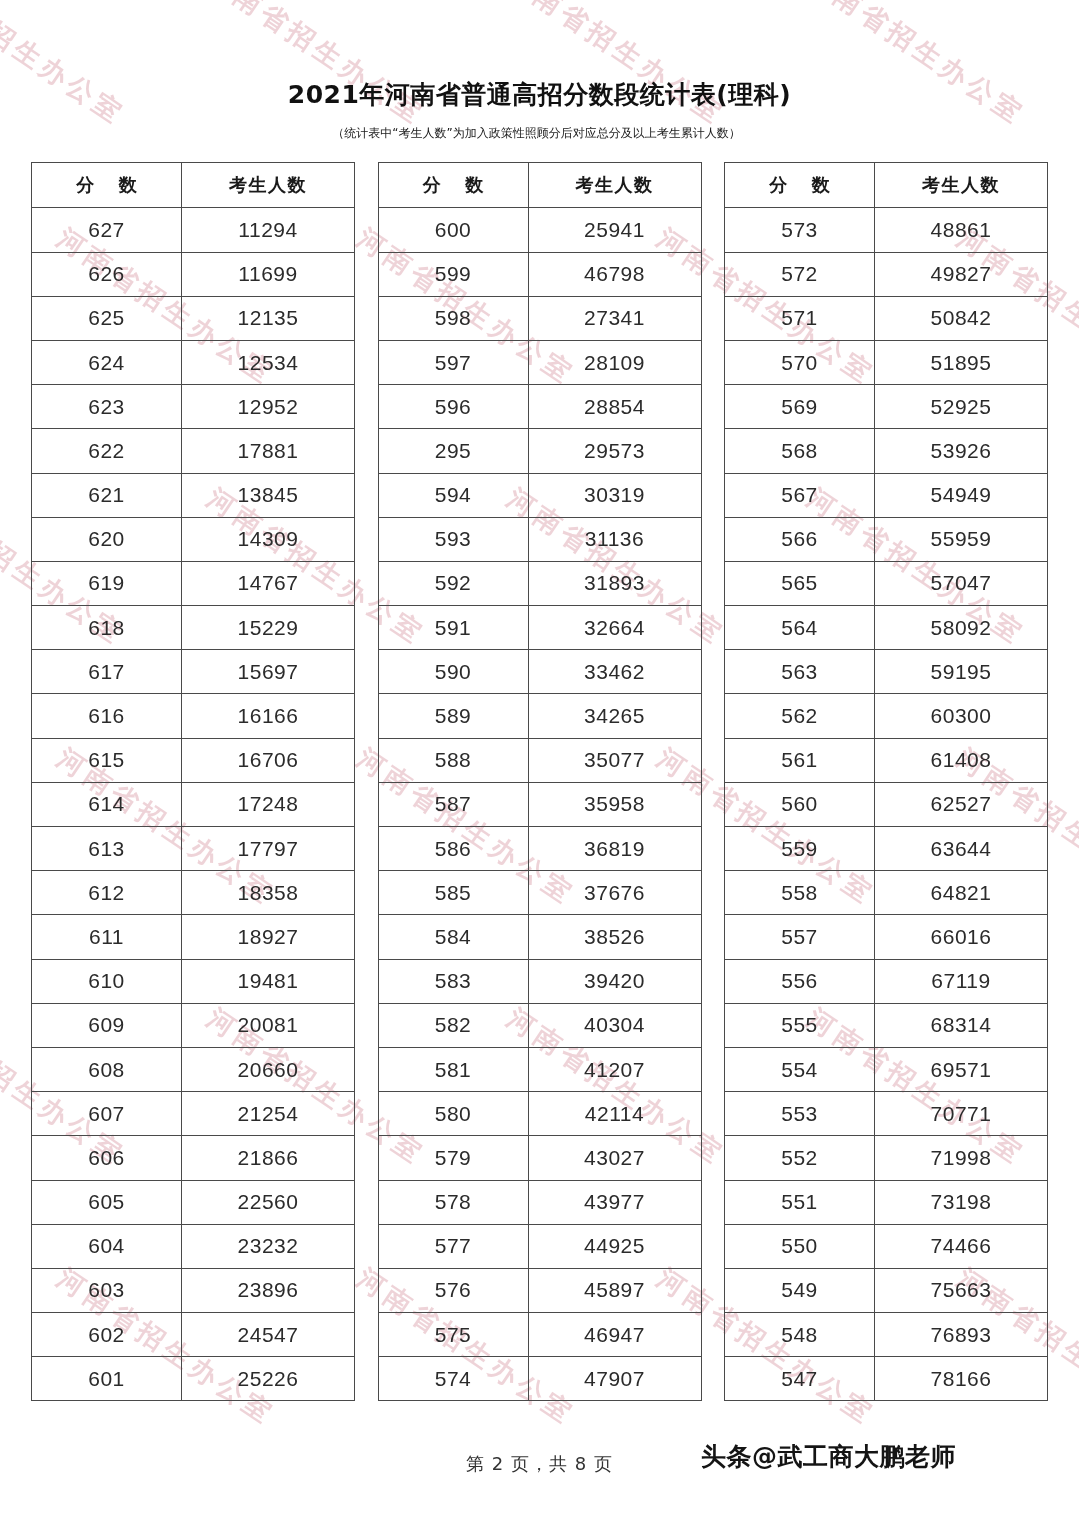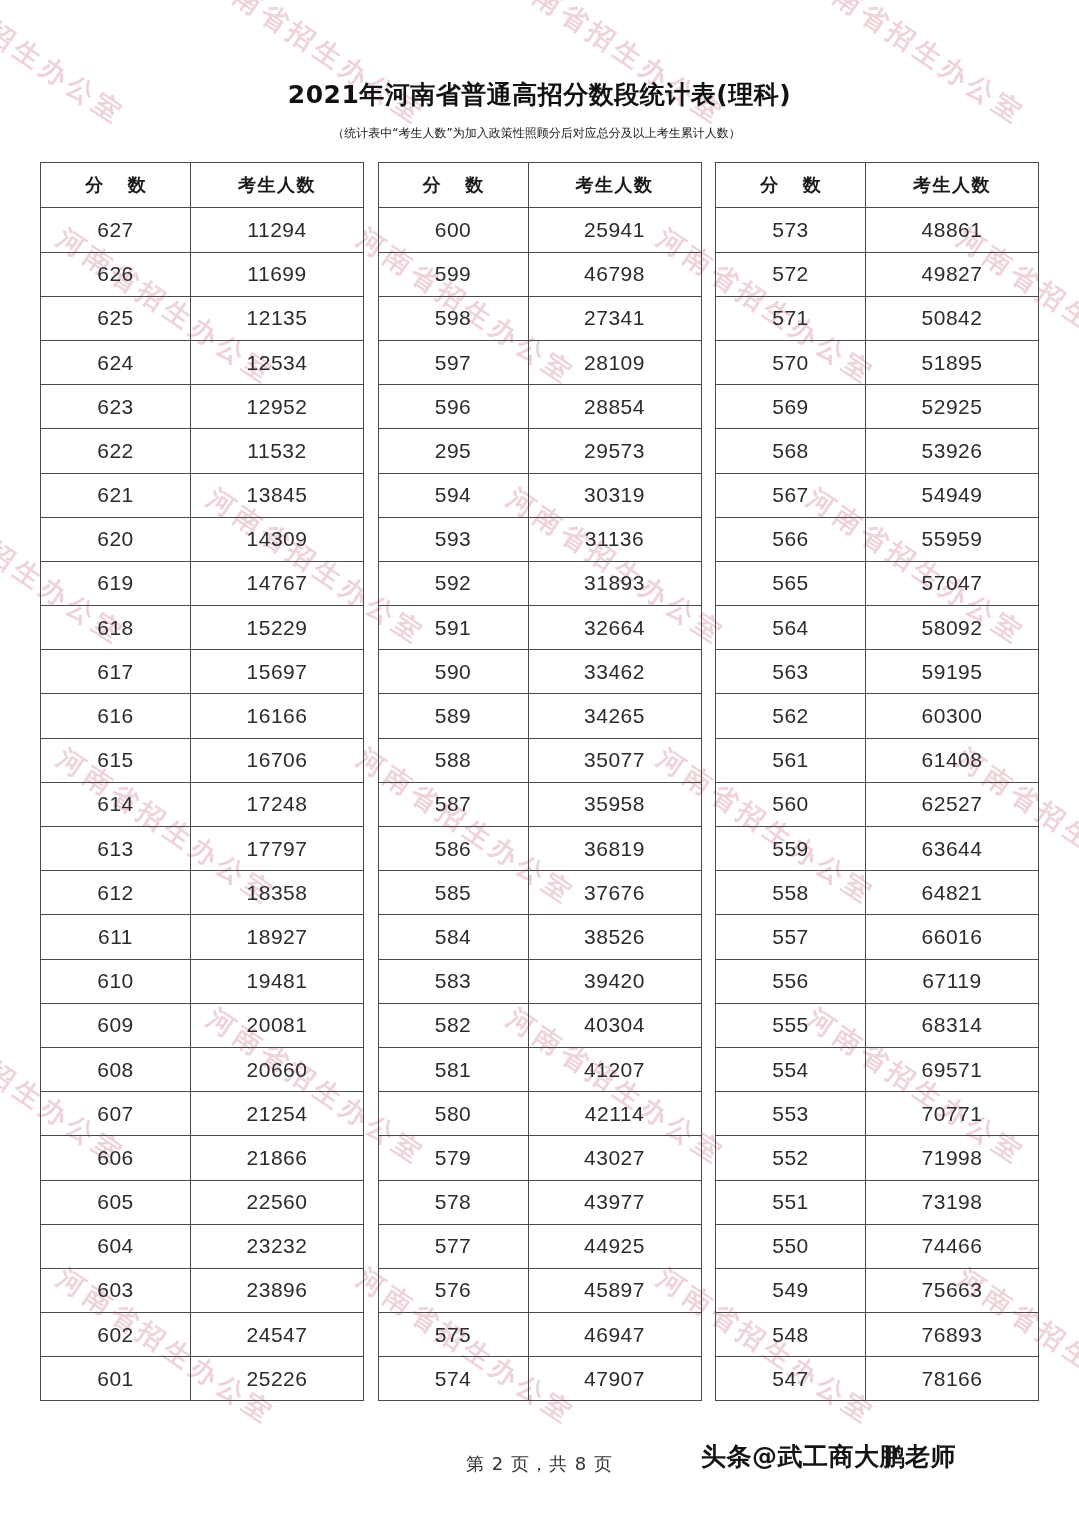--- a/index.html
+++ b/index.html
@@ -65,21 +65,21 @@
     line-height: 1.2;
   }
 
   
   #tables-region {
     position: relative;
     z-index: 10;
     margin-top: 22px;
     display: flex;
     justify-content: space-between;
-    padding: 0 40px;
+    padding: 0 31px;
     box-sizing: border-box;
     align-items: flex-start;
   }
   .score-table {
     border-collapse: collapse;
     table-layout: fixed;
     width: 323px;
     background: transparent;
   }
   .score-table col.c-score { width: 150px; }
@@ -215,21 +215,21 @@
         <tr>
           <td>624</td>
           <td>12534</td>
         </tr>
         <tr>
           <td>623</td>
           <td>12952</td>
         </tr>
         <tr>
           <td>622</td>
-          <td>11532</td>
+          <td>17881</td>
         </tr>
         <tr>
           <td>621</td>
           <td>13845</td>
         </tr>
         <tr>
           <td>620</td>
           <td>14309</td>
         </tr>
         <tr>

